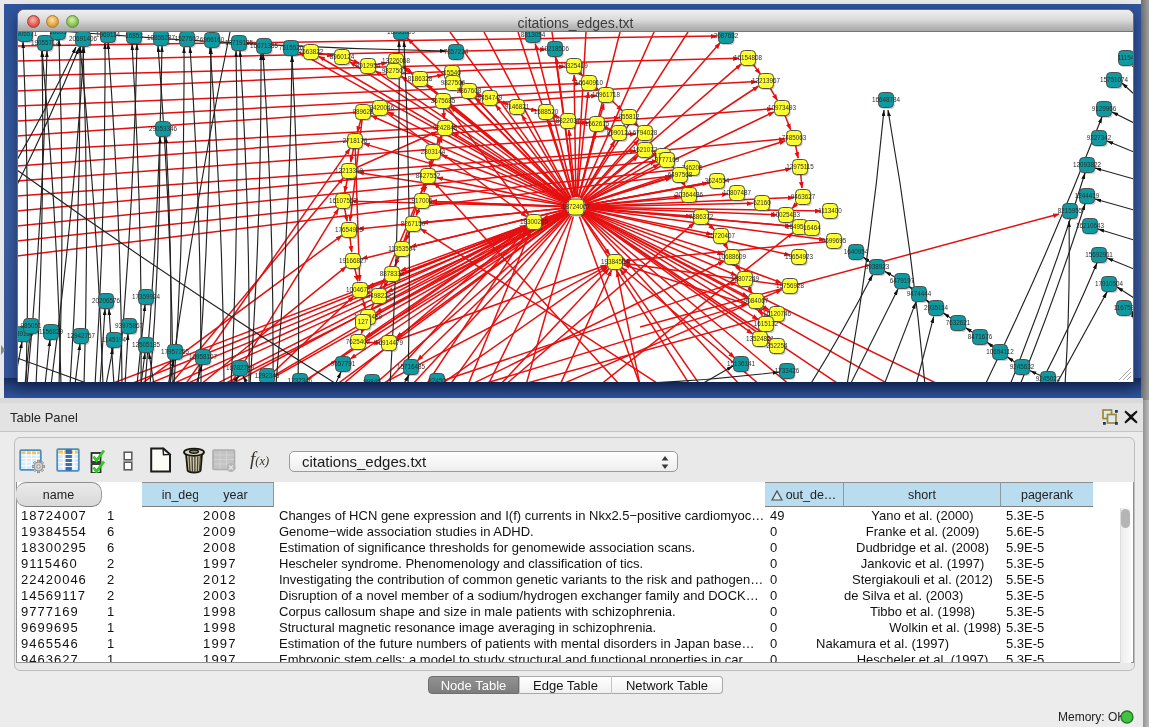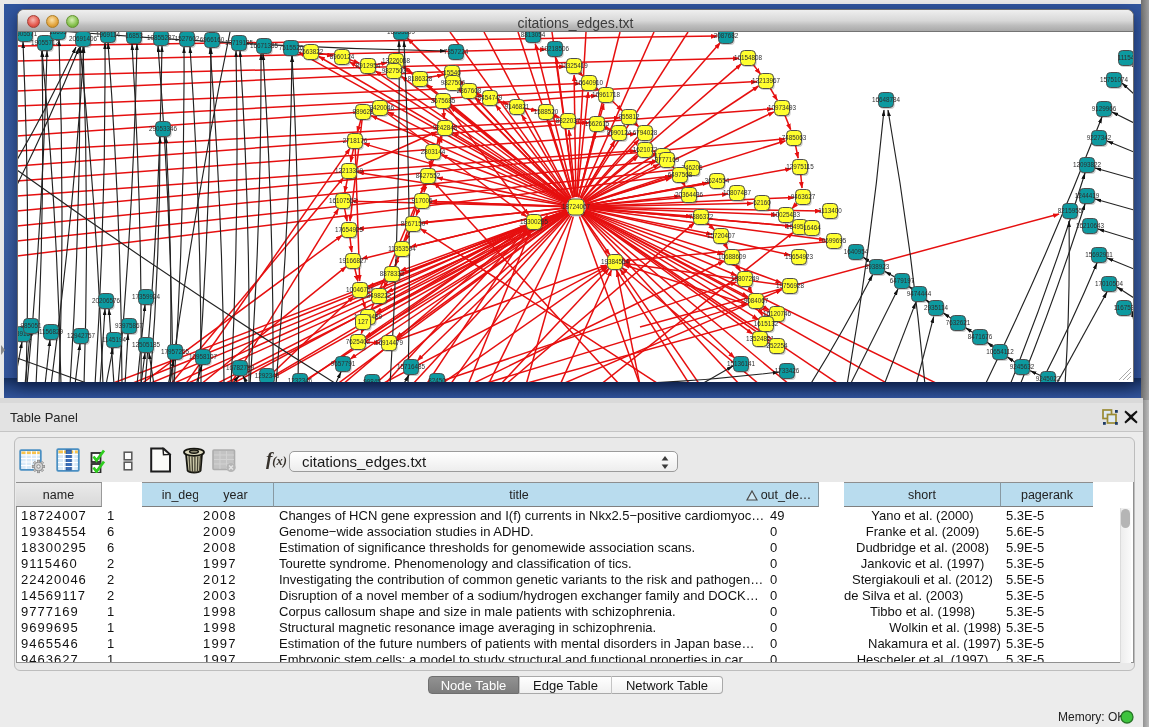--- a/index.html
+++ b/index.html
@@ -873,21 +873,21 @@
  <g stroke="#d2d2d2" stroke-width="1">
         <line x1="2" y1="6" x2="22" y2="6"></line>
         <line x1="2" y1="10.5" x2="22" y2="10.5"></line>
         <line x1="2" y1="15" x2="22" y2="15"></line>
         <line x1="8" y1="2" x2="8" y2="20"></line>
         <line x1="14.5" y1="2" x2="14.5" y2="20"></line>
       </g>
  <circle cx="19" cy="18.5" r="4.6" fill="#b5b5b5"></circle>
  <path d="M17 16.5 L21 20.5 M21 16.5 L17 20.5" stroke="#e4e4e4" stroke-width="1.5"></path>
 </svg>
-<div class="abs" style="left:250px;top:448px;font-size:19px;color:#36312b;font-family:'Liberation Serif',serif;font-style:italic;font-weight:bold;margin-left:16px;">f<span style="font-size:12.5px;">(x)</span></div>
+<div class="abs" style="left:250px;top:448px;font-size:19px;color:#36312b;font-family:'Liberation Serif',serif;font-style:italic;font-weight:normal;">f<span style="font-size:12.5px;">(x)</span></div>
 
 <div class="abs" id="combo">
       <span class="t">citations_edges.txt</span>
  <svg class="abs" style="right:8px;top:4px" width="8" height="13" viewBox="0 0 8 13">
         <path d="M4 0 L7.4 4.6 H0.6 Z" fill="#3a3a3a"></path>
         <path d="M4 13 L7.4 8.4 H0.6 Z" fill="#3a3a3a"></path>
       </svg>
 </div>
 <div class="abs" id="tbl"></div>
 <div class="abs" id="rowsbox">
@@ -915,21 +915,21 @@
         <span style="left:187px;letter-spacing:1.2px">2008</span>
         <span style="left:263px">Estimation of significance thresholds for genomewide association scans.</span>
         <span style="left:754px">0</span>
         <span style="left:828px;width:157px;text-align:center">Dudbridge et al. (2008)</span>
         <span style="left:990px">5.9E-5</span>
       </div>
 <div class="trow" style="top:72px">
 <span style="left:5px;letter-spacing:1px">9115460</span>
         <span style="left:91px">2</span>
         <span style="left:187px;letter-spacing:1.2px">1997</span>
-        <span style="left:263px">Tourette syndrome. Phenomenology and classification of tics.</span>
+        <span style="left:263px">Hescheler syndrome. Phenomenology and classification of tics.</span>
         <span style="left:754px">0</span>
         <span style="left:828px;width:157px;text-align:center">Jankovic et al. (1997)</span>
         <span style="left:990px">5.3E-5</span>
       </div>
 <div class="trow" style="top:88px">
 <span style="left:5px;letter-spacing:1px">22420046</span>
         <span style="left:91px">2</span>
         <span style="left:187px;letter-spacing:1.2px">2012</span>
         <span style="left:263px">Investigating the contribution of common genetic variants to the risk and pathogen…</span>
         <span style="left:754px">0</span>
@@ -962,39 +962,38 @@
         <span style="left:754px">0</span>
         <span style="left:828px;width:157px;text-align:right">Wolkin et al. (1998)</span>
         <span style="left:990px">5.3E-5</span>
       </div>
 <div class="trow" style="top:152px">
 <span style="left:5px;letter-spacing:1px">9465546</span>
         <span style="left:91px">1</span>
         <span style="left:187px;letter-spacing:1.2px">1997</span>
         <span style="left:263px">Estimation of the future numbers of patients with mental disorders in Japan base…</span>
         <span style="left:754px">0</span>
-        <span style="left:852px;width:157px;text-align:left">Nakamura et al. (1997)</span>
+        <span style="left:788px;width:157px;text-align:center">Nakamura et al. (1997)</span>
         <span style="left:990px">5.3E-5</span>
       </div>
 <div class="trow" style="top:168px">
 <span style="left:5px;letter-spacing:1px">9463627</span>
         <span style="left:91px">1</span>
         <span style="left:187px;letter-spacing:1.2px">1997</span>
         <span style="left:263px">Embryonic stem cells: a model to study structural and functional properties in car…</span>
         <span style="left:754px">0</span>
         <span style="left:828px;width:157px;text-align:center">Hescheler et al. (1997)</span>
         <span style="left:990px">5.3E-5</span>
       </div>
 </div>
 <div class="abs" id="tblborder"></div>
-<div class="hc" style="left:16px;width:86px;background:linear-gradient(180deg,#eaeaea,#d9d9d9);border-right:1px solid #9a9a9a;">name</div>
+<div class="hc" style="left:16px;width:86px;background:linear-gradient(180deg,#eaeaea,#d9d9d9);border-right:1px solid #9a9a9a;border-radius:10px;">name</div>
 <div class="hc" style="left:102px;width:96px;margin-left:40px;">in_degree</div>
 <div class="hc" style="left:198px;width:76px;">year</div>
-<div class="hc" style="left:274px;width:491px;">title</div>
-<div class="hc" style="left:740px;width:79px;"><svg style="position:absolute;left:6px;top:7px" width="12" height="11" viewBox="0 0 12 11">
+<div class="hc" style="left:765px;width:79px;"><svg style="position:absolute;left:6px;top:7px" width="12" height="11" viewBox="0 0 12 11">
         <path d="M6 1 L11 10 H1 Z" fill="#cfe8f4" stroke="#4a4a4a" stroke-width="1.2"></path>
       </svg><span style="margin-left:14px">out_de…</span></div>
 <div class="hc" style="left:844px;width:157px;">short</div>
 <div class="hc" style="left:1001px;width:92px;border-right:none;">pagerank</div>
 <div class="abs" style="left:1120px;top:508px;width:11px;height:155px;background:linear-gradient(90deg,#ededed,#fafafa);border-left:1px solid #dcdcdc;"></div>
 <div class="abs" style="left:1121px;top:509px;width:9px;height:19px;border-radius:5px;background:#b5b5b5;"></div>
 <div class="abs seg" style="left:428px;width:91px;background:linear-gradient(180deg,#929292,#7c7c7c);color:#fff;border:1px solid #6f6f6f;border-radius:4px 0 0 4px;">Node Table</div>
 <div class="abs seg" style="left:519px;width:92px;border-left:1px solid #c4c4c4;">Edge Table</div>
 <div class="abs seg" style="left:611px;width:112px;border-left:1px solid #c4c4c4;border-right:1px solid #a9a9a9;border-radius:0 4px 4px 0;">Network Table</div>
 <div class="abs" id="mem">Memory: OK</div>

